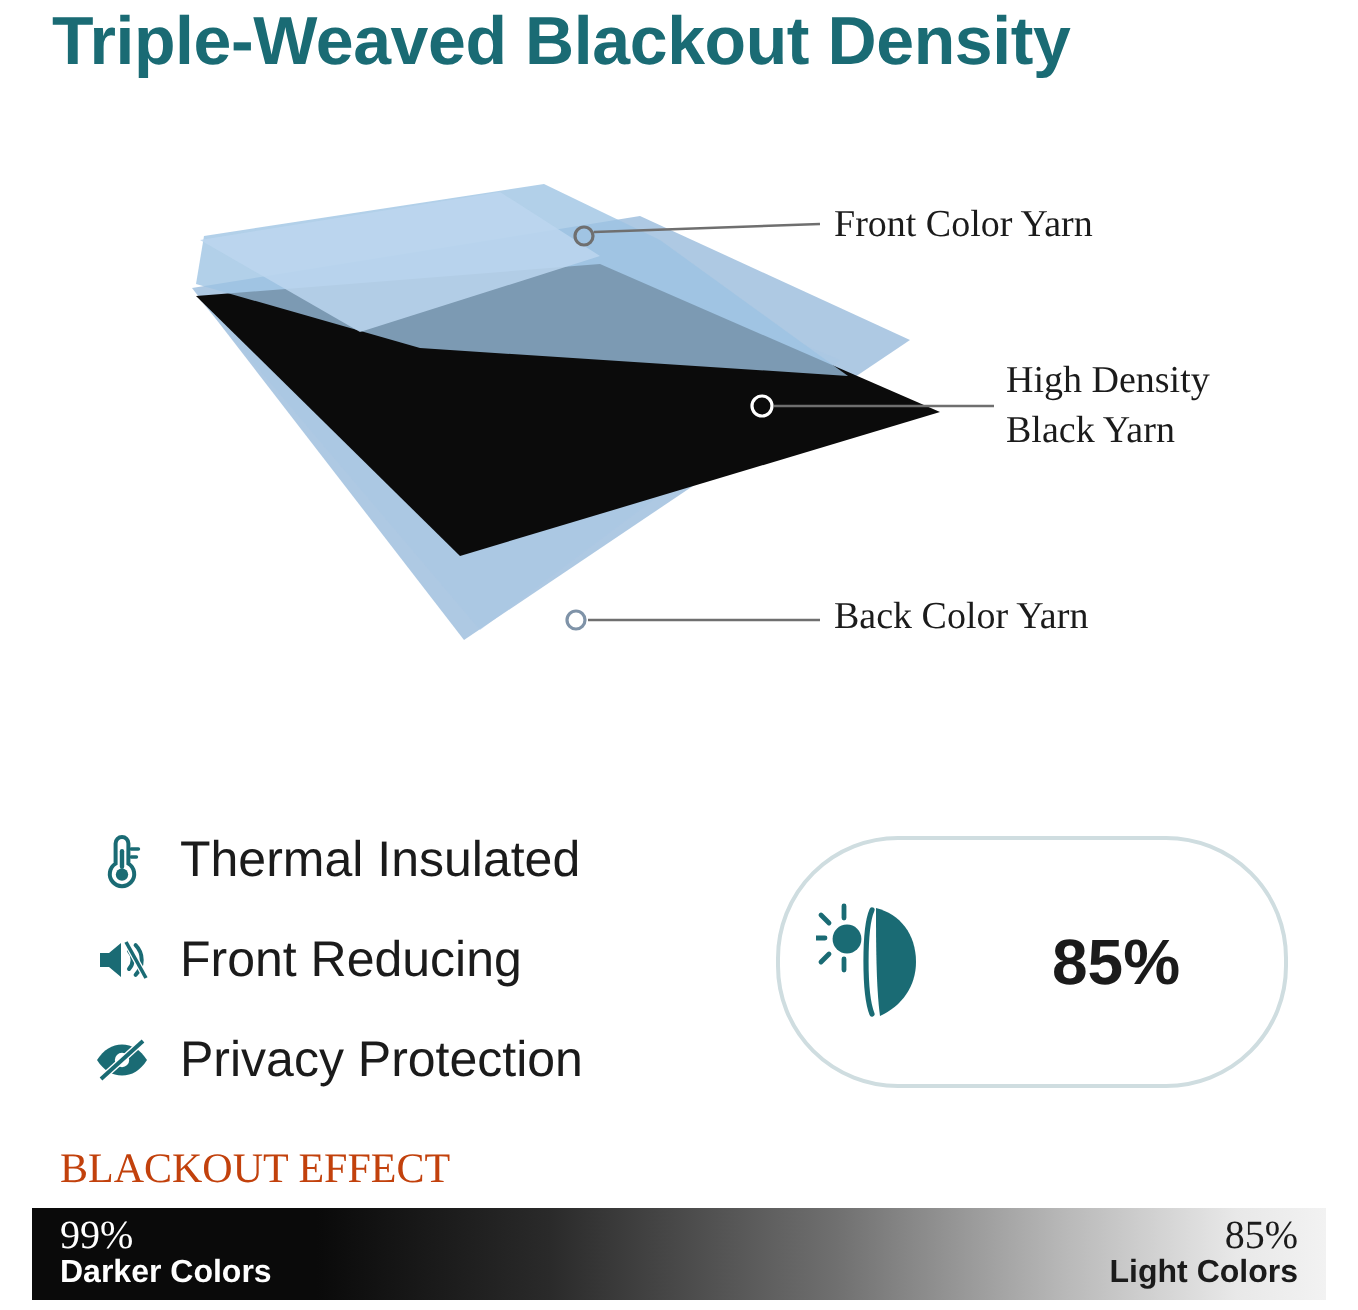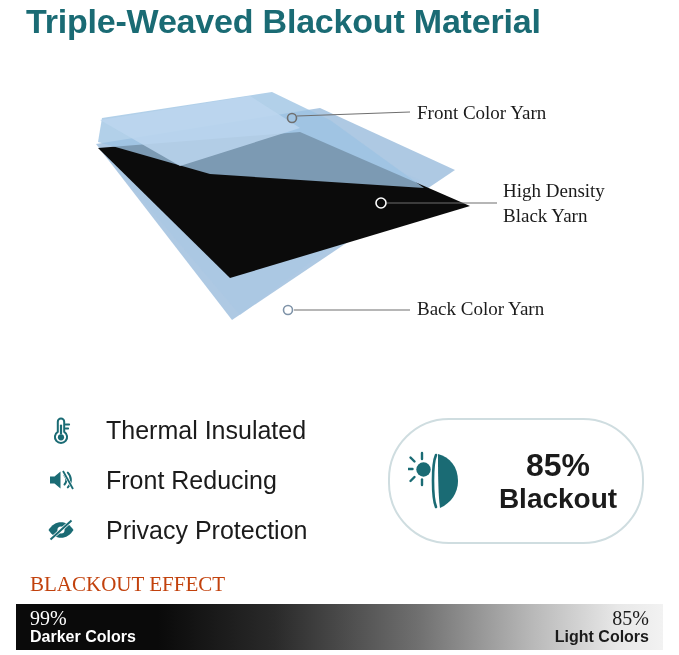--- a/index.html
+++ b/index.html
@@ -68,21 +68,21 @@
     min-width: 34px;
     display: flex;
     align-items: center;
     justify-content: center;
     color: #1a6b74;
   }
   .feature-text {
     font-family: "Liberation Sans", sans-serif;
     font-size: 25px;
     color: #1b1b1b;
-    margin-left: 28px;
+    margin-left: 12px;
     white-space: nowrap;
   }
 
   
   .badge {
     position: absolute;
     left: 388px;
     top: 418px;
     width: 252px;
     height: 122px;
@@ -161,21 +161,21 @@
   .effect-sub {
     font-family: "Liberation Sans", sans-serif;
     font-size: 16px;
     font-weight: bold;
     line-height: 16px;
   }
 </style>
 </head>
 <body>
 
-<div class="title">Triple-Weaved Blackout Material</div>
+<div class="title">Triple-Weaved Blackout Density</div>
 
 <div class="diagram">
   <svg width="679" height="280" viewBox="0 0 679 280">
 
     <path d="M96,74 L320,38 L455,100 L232,250 Z" fill="#8fb4d8" opacity="0.72"></path>
 
     <path d="M100,80 L300,60 L420,110 L240,245 Z" fill="#a9c6e4" opacity="0.55"></path>
 
     <path d="M98,78 L300,62 L470,136 L230,208 Z" fill="#0b0b0b"></path>
 
@@ -253,21 +253,20 @@
         <line x1="6.5" y1="27" x2="2.5" y2="31"></line>
         <line x1="14" y1="29.5" x2="14" y2="35"></line>
       </g>
       <circle cx="15.5" cy="19.5" r="7.2" fill="#1a6b74"></circle>
       <path d="M30 4c12 3 20 13 20 27 0 12-7 22-18 27-2-14-2-40-2-54z" fill="#1a6b74"></path>
       <path d="M28 5c-4 9-4 42 0 52" fill="none" stroke="#1a6b74" stroke-width="2.6" stroke-linecap="round"></path>
     </svg>
   </span>
   <span class="badge-text">
     <span class="badge-pct">85%</span>
-    <span class="badge-word" style="display:block">Blackout</span>
   </span>
 </div>
 
 <div class="effect-title">BLACKOUT EFFECT</div>
 
 <div class="effect-bar">
   <div class="effect-left">
     <div class="effect-pct">99%</div>
     <div class="effect-sub">Darker Colors</div>
   </div>

